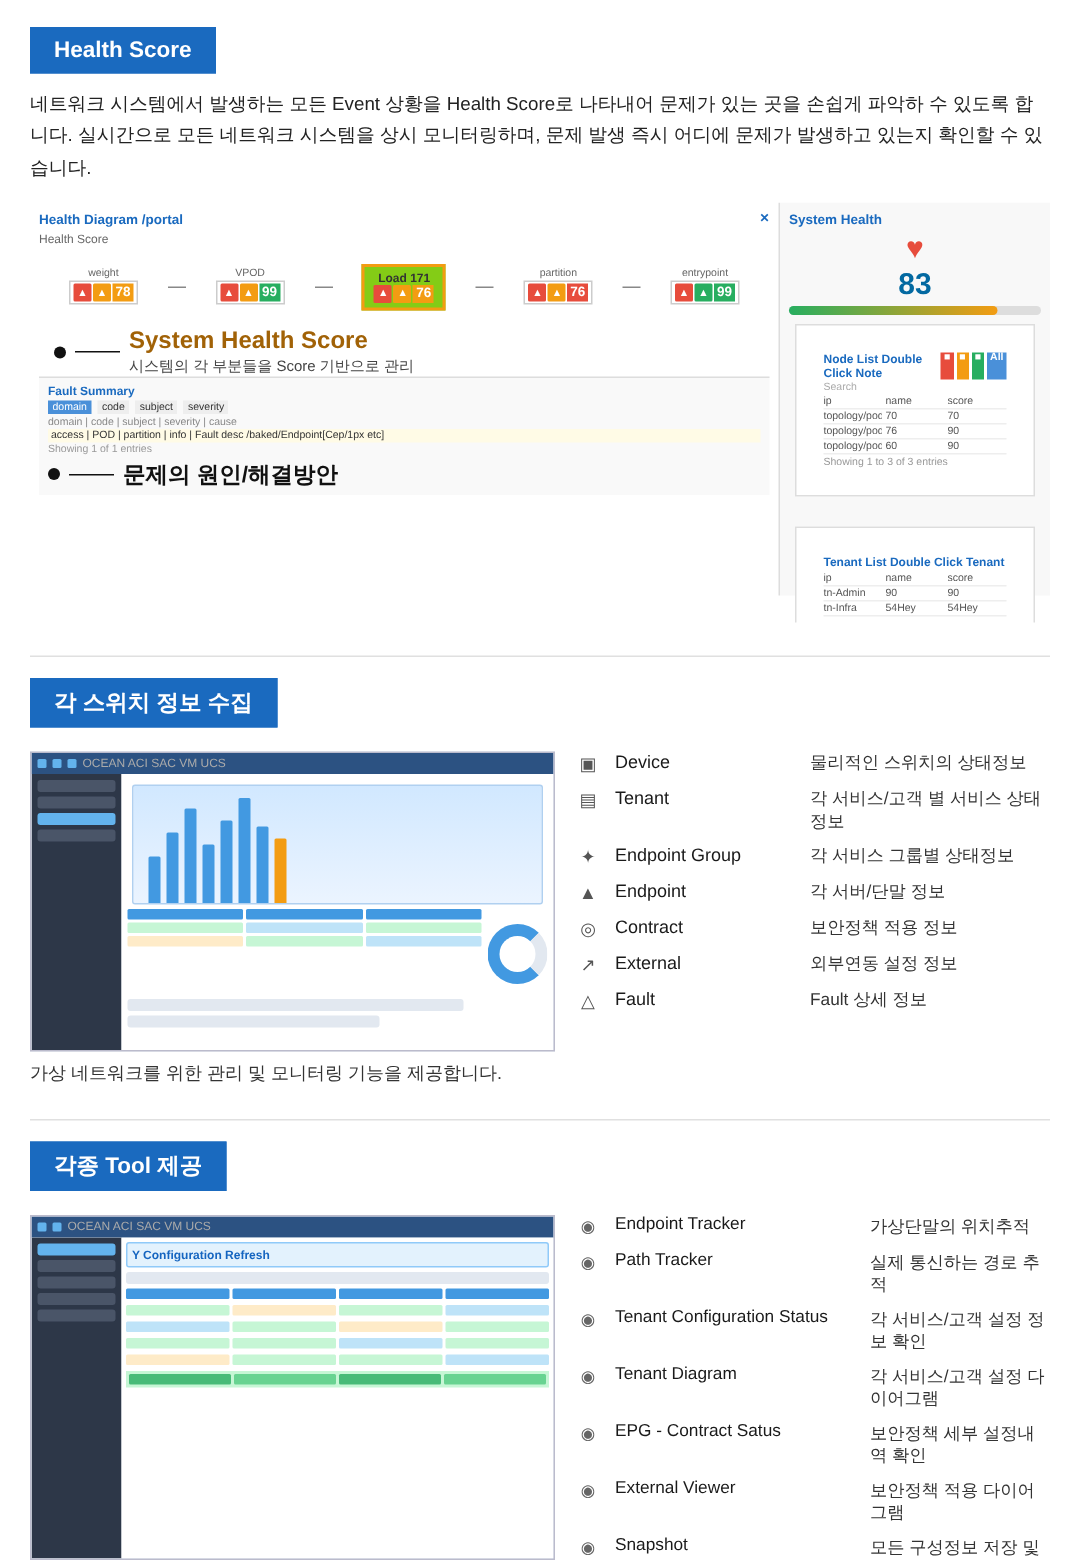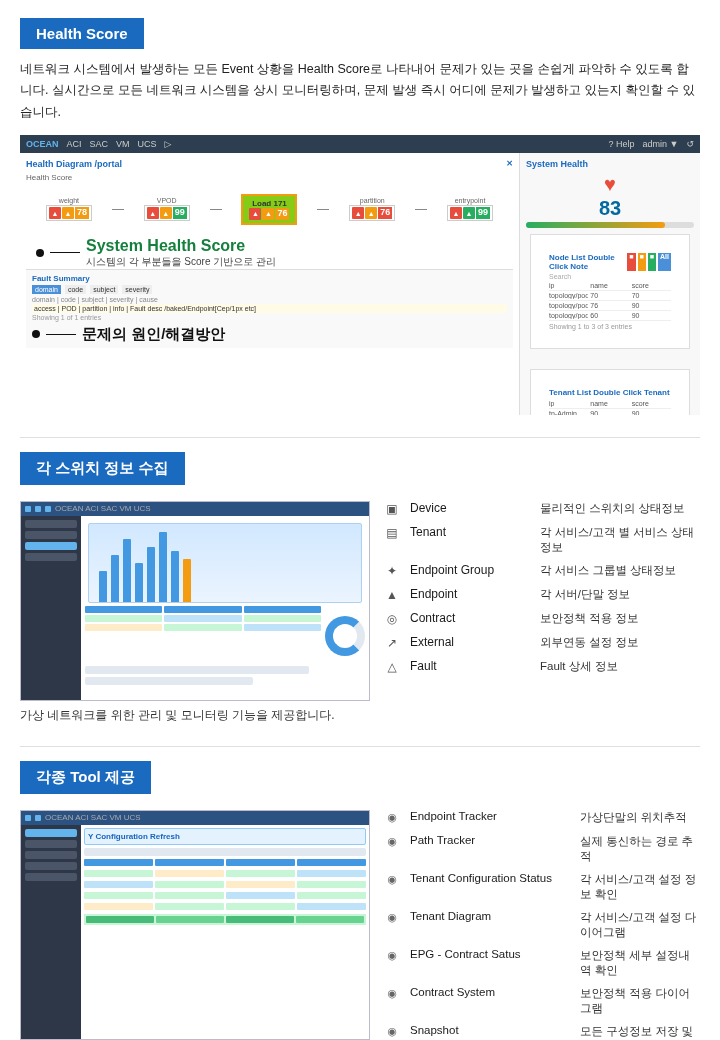--- a/index.html
+++ b/index.html
@@ -427,32 +427,20 @@
 
 <div class="page-wrapper">
 
   <div class="section1">
     <div class="section-header">Health Score</div>
     <p class="description">네트워크 시스템에서 발생하는 모든 Event 상황을 Health Score로 나타내어 문제가 있는 곳을 손쉽게 파악하 수 있도록 합니다. 실시간으로 모든 네트워크 시스템을 상시 모니터링하며, 문제 발생 즉시 어디에 문제가 발생하고 있는지 확인할 수 있습니다.</p>
 
     
     <div class="hs-mock-wrapper">
 
-      <div class="hs-top-bar">
-        <span style="color:#63b3ed;font-weight:bold;font-size:9px;">OCEAN</span>
-        <span>ACI</span>
-        <span>SAC</span>
-        <span>VM</span>
-        <span>UCS</span>
-        <span>▷</span>
-        <span style="flex:1"></span>
-        <span>? Help</span>
-        <span>admin ▼</span>
-        <span>↺</span>
-      </div>
 
       <div class="hs-content">
 
         <div class="hs-left">
           <div class="hs-left-title">
             <span>Health Diagram /portal</span>
             <span style="font-size:8px;">✕</span>
           </div>
           <div style="font-size:8px;color:#666;margin-bottom:4px;">Health Score</div>
 
@@ -522,21 +510,21 @@
                 </div>
               </div>
             </div>
           </div>
 
           <div style="position:relative;margin-top:4px;padding-left:10px;">
             <div style="display:flex;align-items:center;gap:6px;">
               <div style="width:8px;height:8px;background:#111;border-radius:50;border-radius:50%;"></div>
               <div style="width:30px;height:1px;background:#111;"></div>
               <div>
-                <div style="font-size:16px;font-weight:bold;color:#15803d;">System Health Score</div>
+                <div style="font-size:16px;font-weight:bold;color:#a16207;">System Health Score</div>
                 <div style="font-size:10px;color:#444;">시스템의 각 부분들을 Score 기반으로 관리</div>
               </div>
             </div>
           </div>
 
           <div class="hs-fault-area">
             <div style="font-size:8px;font-weight:bold;color:#1a6abf;margin-bottom:2px;">Fault Summary</div>
             <div style="display:flex;gap:4px;flex-wrap:wrap;">
               <span style="background:#4a90d9;color:#fff;font-size:7px;padding:1px 3px;">domain</span>
               <span style="background:#eee;font-size:7px;padding:1px 3px;">code</span>
@@ -830,21 +818,21 @@
           <div class="tool-name">Tenant Diagram</div>
           <div class="tool-desc">각 서비스/고객 설정 다이어그램</div>
         </div>
         <div class="tool-item">
           <div class="tool-icon">◉</div>
           <div class="tool-name">EPG - Contract Satus</div>
           <div class="tool-desc">보안정책 세부 설정내역 확인</div>
         </div>
         <div class="tool-item">
           <div class="tool-icon">◉</div>
-          <div class="tool-name">Contract System</div>
+          <div class="tool-name">External Viewer</div>
           <div class="tool-desc">보안정책 적용 다이어그램</div>
         </div>
         <div class="tool-item">
           <div class="tool-icon">◉</div>
           <div class="tool-name">Snapshot</div>
           <div class="tool-desc">모든 구성정보 저장 및 즉시복원</div>
         </div>
       </div>
     </div>
 

